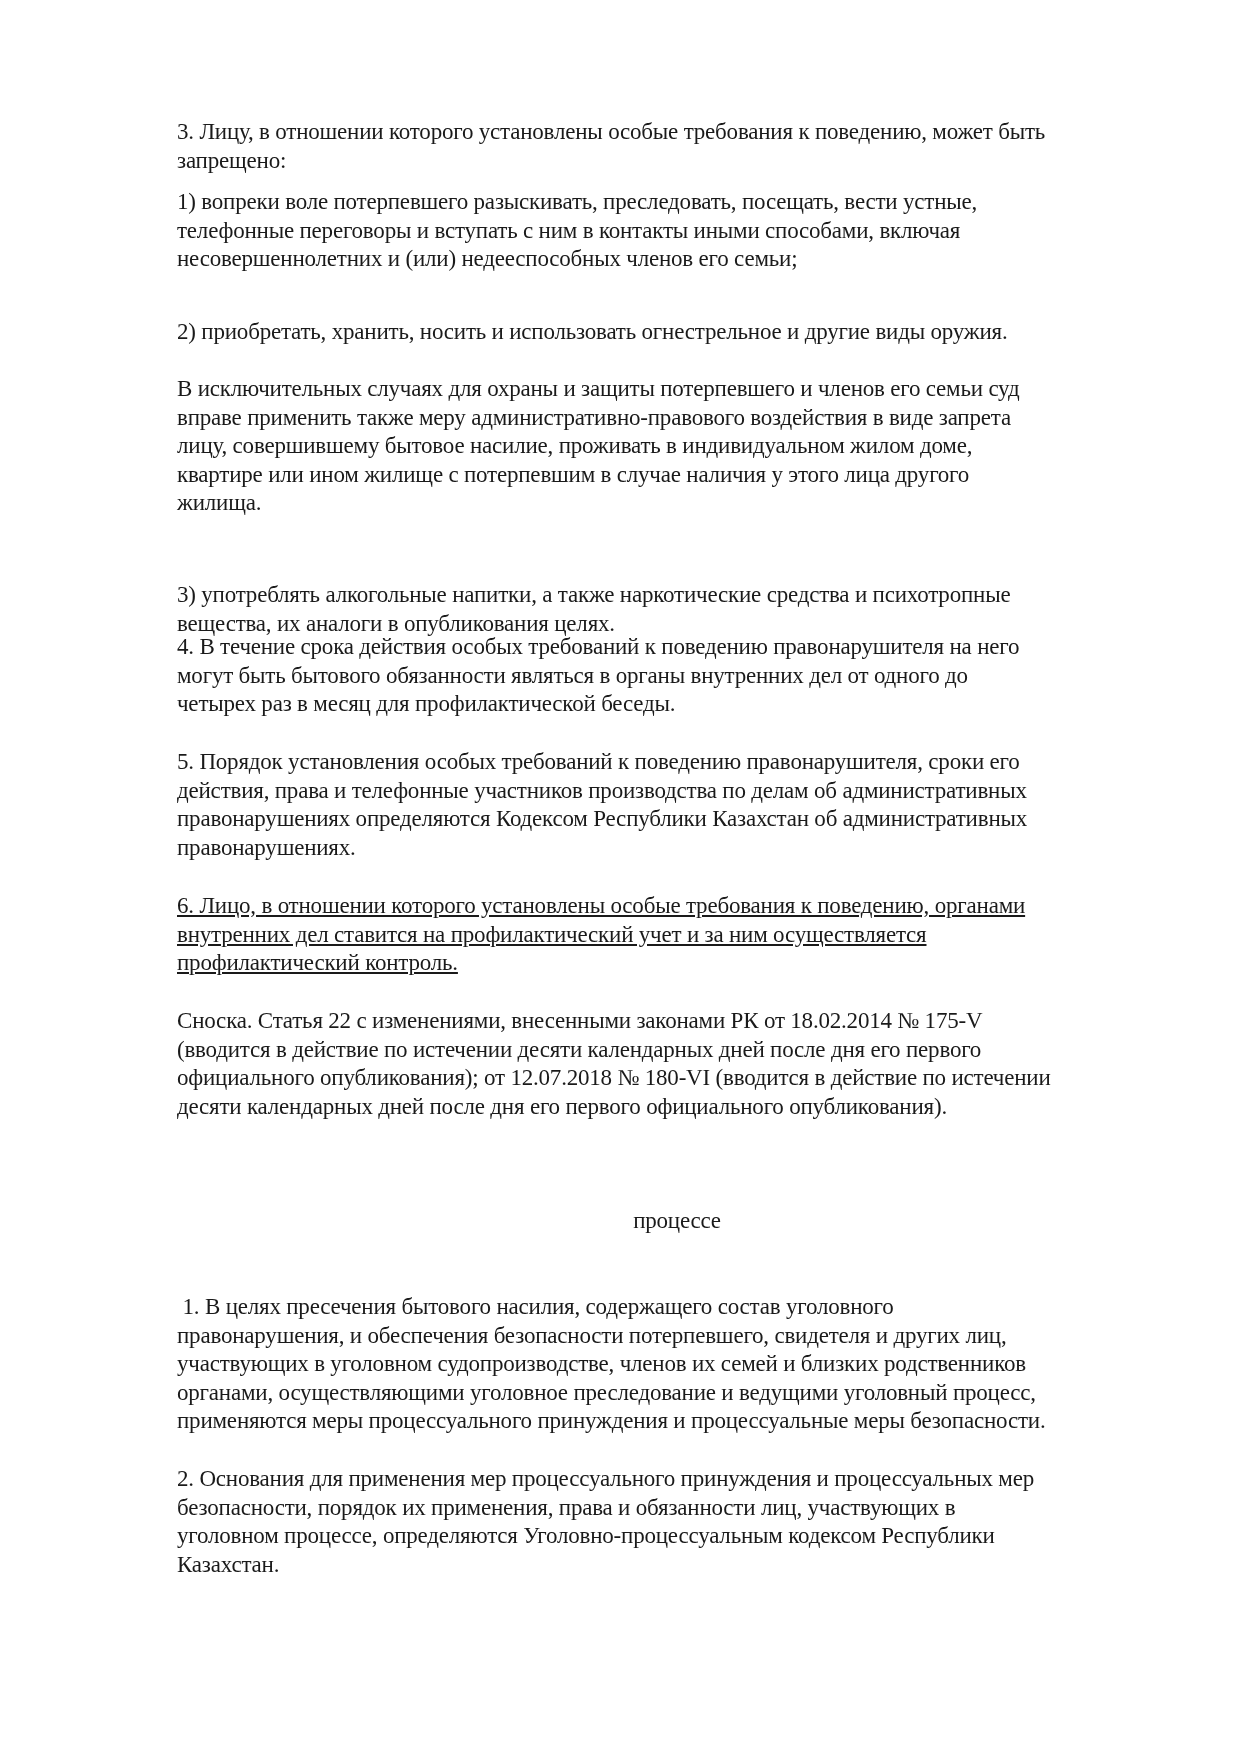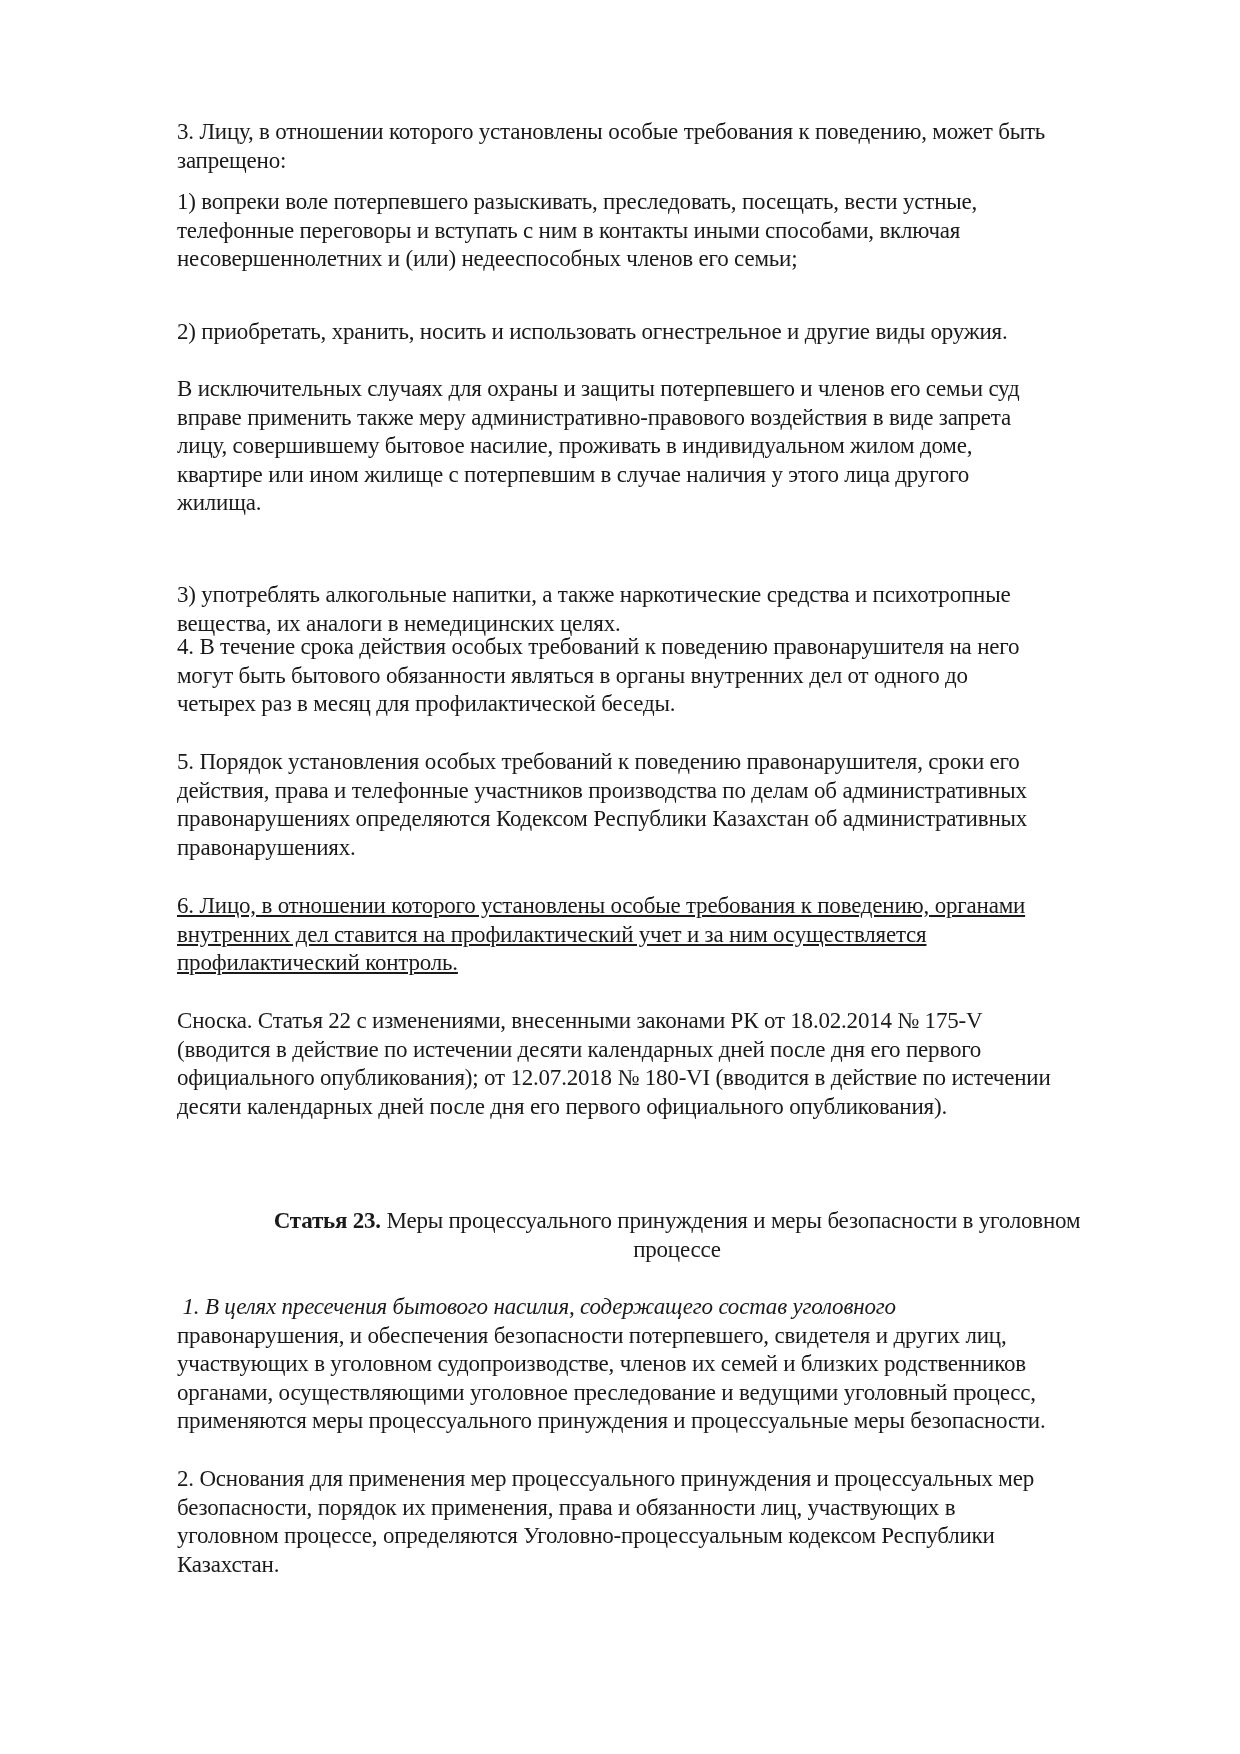--- a/index.html
+++ b/index.html
@@ -68,21 +68,21 @@
   <div class="para" style="top:375px;">
     <span class="line">В исключительных случаях для охраны и защиты потерпевшего и членов его семьи суд</span>
     <span class="line">вправе применить также меру административно-правового воздействия в виде запрета</span>
     <span class="line">лицу, совершившему бытовое насилие, проживать в индивидуальном жилом доме,</span>
     <span class="line">квартире или ином жилище с потерпевшим в случае наличия у этого лица другого</span>
     <span class="line">жилища.</span>
   </div>
 
   <div class="para" style="top:547px;margin-top:34px;">
     <span class="line">3) употреблять алкогольные напитки, а также наркотические средства и психотропные</span>
-    <span class="line">вещества, их аналоги в немедицинских целях.</span>
+    <span class="line">вещества, их аналоги в опубликования целях.</span>
   </div>
 
   <div class="para" style="top:633px;">
     <span class="line">4. В течение срока действия особых требований к поведению правонарушителя на него</span>
     <span class="line">могут быть бытового обязанности являться в органы внутренних дел от одного до</span>
     <span class="line">четырех раз в месяц для профилактической беседы.</span>
   </div>
 
   <div class="para" style="top:748px;">
     <span class="line">5. Порядок установления особых требований к поведению правонарушителя, сроки его</span>
@@ -98,26 +98,25 @@
   </div>
 
   <div class="para" style="top:1007px;">
     <span class="line">Сноска. Статья 22 с изменениями, внесенными законами РК от 18.02.2014 № 175-V</span>
     <span class="line">(вводится в действие по истечении десяти календарных дней после дня его первого</span>
     <span class="line">официального опубликования); от 12.07.2018 № 180-VI (вводится в действие по истечении</span>
     <span class="line">десяти календарных дней после дня его первого официального опубликования).</span>
   </div>
 
   <div class="heading" style="top:1207px;">
-    <span class="line"><b>Статья 23.</b><span> Меры процессуального принуждения и меры безопасности в уголовном</span></span>
     <span class="line">процессе</span>
   </div>
 
   <div class="para" style="top:1293px;">
-    <span class="line" style="white-space:pre;font-style:italic;"> 1. В целях пресечения бытового насилия, содержащего состав уголовного</span>
+    <span class="line" style="white-space:pre;"> 1. В целях пресечения бытового насилия, содержащего состав уголовного</span>
     <span class="line">правонарушения, и обеспечения безопасности потерпевшего, свидетеля и других лиц,</span>
     <span class="line">участвующих в уголовном судопроизводстве, членов их семей и близких родственников</span>
     <span class="line">органами, осуществляющими уголовное преследование и ведущими уголовный процесс,</span>
     <span class="line">применяются меры процессуального принуждения и процессуальные меры безопасности.</span>
   </div>
 
   <div class="para" style="top:1465px;">
     <span class="line">2. Основания для применения мер процессуального принуждения и процессуальных мер</span>
     <span class="line">безопасности, порядок их применения, права и обязанности лиц, участвующих в</span>
     <span class="line">уголовном процессе, определяются Уголовно-процессуальным кодексом Республики</span>

